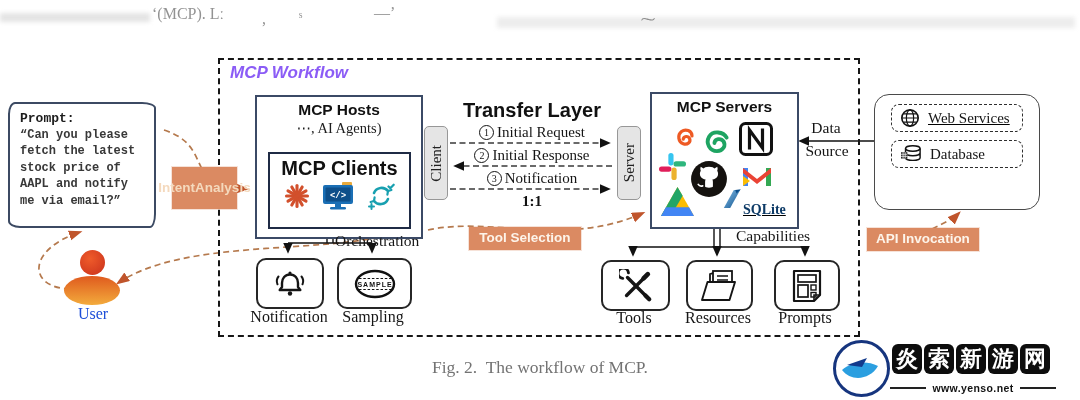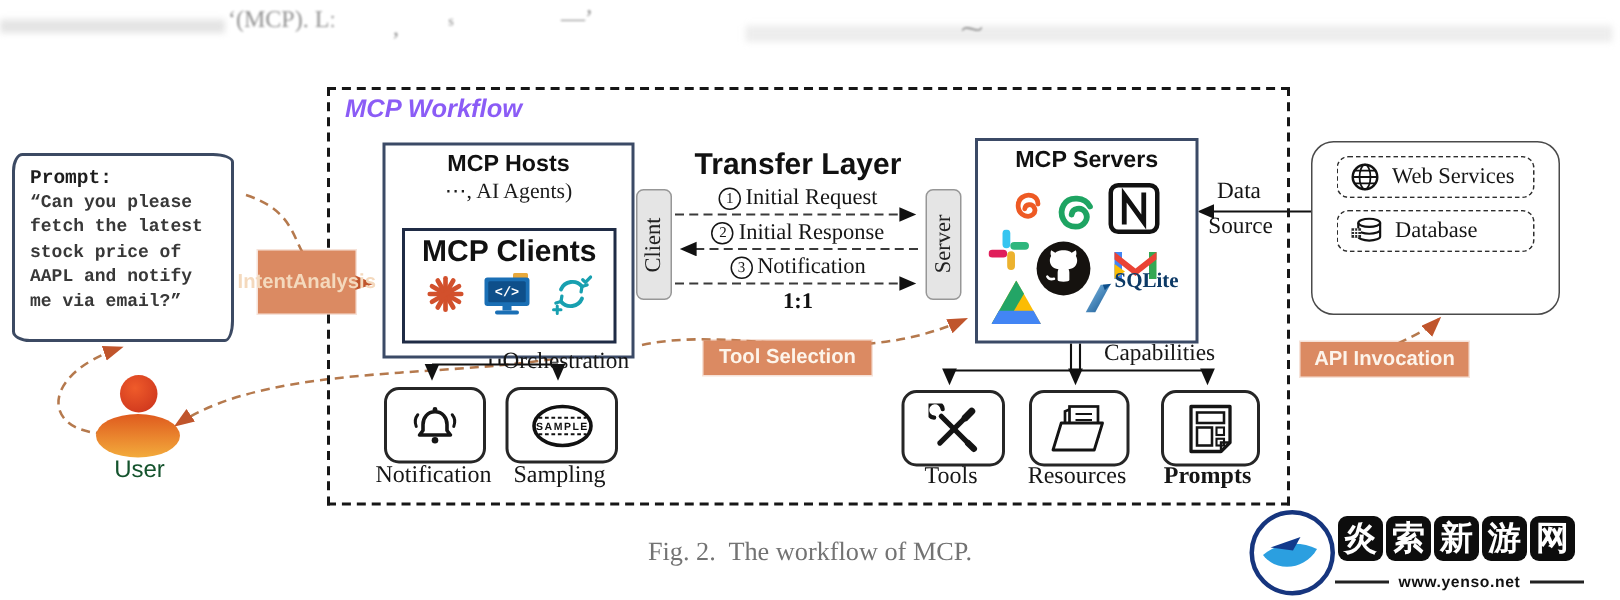--- a/index.html
+++ b/index.html
@@ -19,21 +19,21 @@
           padding:7px 6px 4px 10px;box-sizing:border-box;}
   .bubble .hd{font-family:"Liberation Mono",monospace;font-weight:bold;font-size:13px;color:#1d1d1d;}
   .bubble .bd{font-family:"Liberation Mono",monospace;font-weight:bold;font-size:12px;
               line-height:16.4px;color:#383838;white-space:pre;margin-top:1px;}
   
   .user-head{left:80px;top:250px;width:25px;height:25px;border-radius:50%;
              background:radial-gradient(circle at 40% 35%,#ef5b2a,#c8301b);}
   .user-body{left:64px;top:276px;width:56px;height:29px;border-radius:50%;
              background:linear-gradient(#df5a1e,#f3ab3c);}
   .user-label{left:66px;top:305px;width:54px;text-align:center;
-              font-family:Liberation Sans, sans-serif;font-size:16px;color:#14532d;}
+              font-family:Liberation Serif, serif;font-size:16px;color:#1d4ed8;}
   
   .olabel{background:#db8a62;color:#fdf4ea;font-weight:bold;text-align:center;
           font-size:13.5px;line-height:1.25;display:flex;align-items:center;justify-content:center;
           box-shadow:0 0 0 1px rgba(219,138,98,.25);}
   .olabel.intent{left:172px;top:167px;width:65px;height:42px;color:#f4d9bd;}
   .olabel.tool{left:469px;top:227px;width:112px;height:23px;}
   .olabel.api{left:867px;top:228px;width:112px;height:23px;}
   
   .navybox{background:#fff;border:2px solid #3b4a66;}
   .hosts{left:255px;top:95px;width:164px;height:140px;}
@@ -66,21 +66,21 @@
         display:flex;align-items:center;justify-content:center;}
   .plabel{font-family:"Liberation Serif",serif;font-size:16px;color:#161616;text-align:center;}
   
   .dspanel{left:874px;top:94px;width:164px;height:114px;border:1.8px solid #4a4a4a;border-radius:15px;background:#fff;}
   .dsbox{position:absolute;left:16px;width:132px;height:28px;border:1.6px dashed #2e2e2e;border-radius:8px;
          display:flex;align-items:center;gap:8px;padding-left:8px;box-sizing:border-box;}
   .dsbox .lbl{font-family:"Liberation Serif",serif;font-size:15px;color:#161616;}
   .ds-data{font-family:"Liberation Serif",serif;font-size:15.5px;color:#141414;text-align:center;}
   
   .srvicons .abs{line-height:0;}
-  .sqlite-wrap{display:flex;gap:1px;}
+  .sqlite-wrap{display:flex;align-items:flex-end;gap:1px;text-decoration:underline;}
   .sqlite-txt{font-family:"Liberation Serif",serif;font-weight:bold;font-size:14px;color:#0d3a66;}
   
   .caption{left:0;top:357px;width:1080px;text-align:center;font-family:"Liberation Serif",serif;
            font-size:17.5px;color:#737373;white-space:pre;}
   
   .wm-circle{left:833px;top:340px;width:51px;height:51px;border:3.5px solid #16357e;border-radius:50%;
              background:#fff;overflow:hidden;}
   .wm-tiles{left:892px;top:344px;display:flex;gap:2px;}
   .wm-tile{width:30px;height:30px;background:#0d0d0d;border-radius:6px;color:#fff;
            font-size:22px;font-weight:bold;display:flex;align-items:center;justify-content:center;
@@ -283,21 +283,21 @@
       <path d="M14.5,1 L20.8,0.2 L16,5" fill="#0d4f8b"></path>
     </svg>
     <span class="sqlite-txt">SQLite</span>
   </span>
 </div>
 
 <div class="abs ds-data" style="left:798px;top:119px;width:56px;">Data</div>
 <div class="abs ds-data" style="left:796px;top:142px;width:62px;">Source</div>
 
 <div class="abs dspanel">
-  <div class="dsbox" style="top:9px;">
+  <div class="dsbox" style="top:9px;text-decoration:underline;">
     <span>
       <svg width="20" height="20" viewBox="0 0 22 22" fill="none" stroke="#111">
         <circle cx="11" cy="11" r="9" stroke-width="1.8"></circle>
         <ellipse cx="11" cy="11" rx="4" ry="9" stroke-width="1.3"></ellipse>
         <path d="M2,11 H20 M3.6,6.4 H18.4 M3.6,15.6 H18.4" stroke-width="1.3"></path>
       </svg>
     </span>
     <span class="lbl">Web Services</span>
   </div>
   <div class="dsbox" style="top:45px;">
@@ -367,21 +367,21 @@
       <rect x="6" y="6" width="18" height="7" stroke-width="1.7"></rect>
       <rect x="6" y="16" width="10" height="12" stroke-width="1.7"></rect>
       <rect x="19" y="16" width="5" height="5" stroke-width="1.4"></rect>
       <rect x="19" y="23.5" width="5" height="4.5" stroke-width="1.4"></rect>
       <path d="M22,32 V26 H28" stroke-width="1.6" fill="none"></path>
     </svg>
   </span>
 </div>
 <div class="abs plabel" style="left:603px;top:309px;width:62px;">Tools</div>
 <div class="abs plabel" style="left:676px;top:309px;width:84px;">Resources</div>
-<div class="abs plabel" style="left:770px;top:309px;width:70px;font-weight:bold;">Prompts</div>
+<div class="abs plabel" style="left:770px;top:309px;width:70px;">Prompts</div>
 
 <div class="abs caption">Fig. 2.  The workflow of MCP.</div>
 
 <div class="abs wm-circle">
   <svg width="45" height="45" viewBox="0 0 45 45">
     <path d="M6 27 C 15 19 30 17 42 23 C 34 37 15 39 6 27 Z" fill="#2b9fe0"></path>
     <path d="M11 22 L31 15 L26 24 Z" fill="#123a8c"></path>
   </svg>
 </div>
 <div class="abs wm-tiles">

